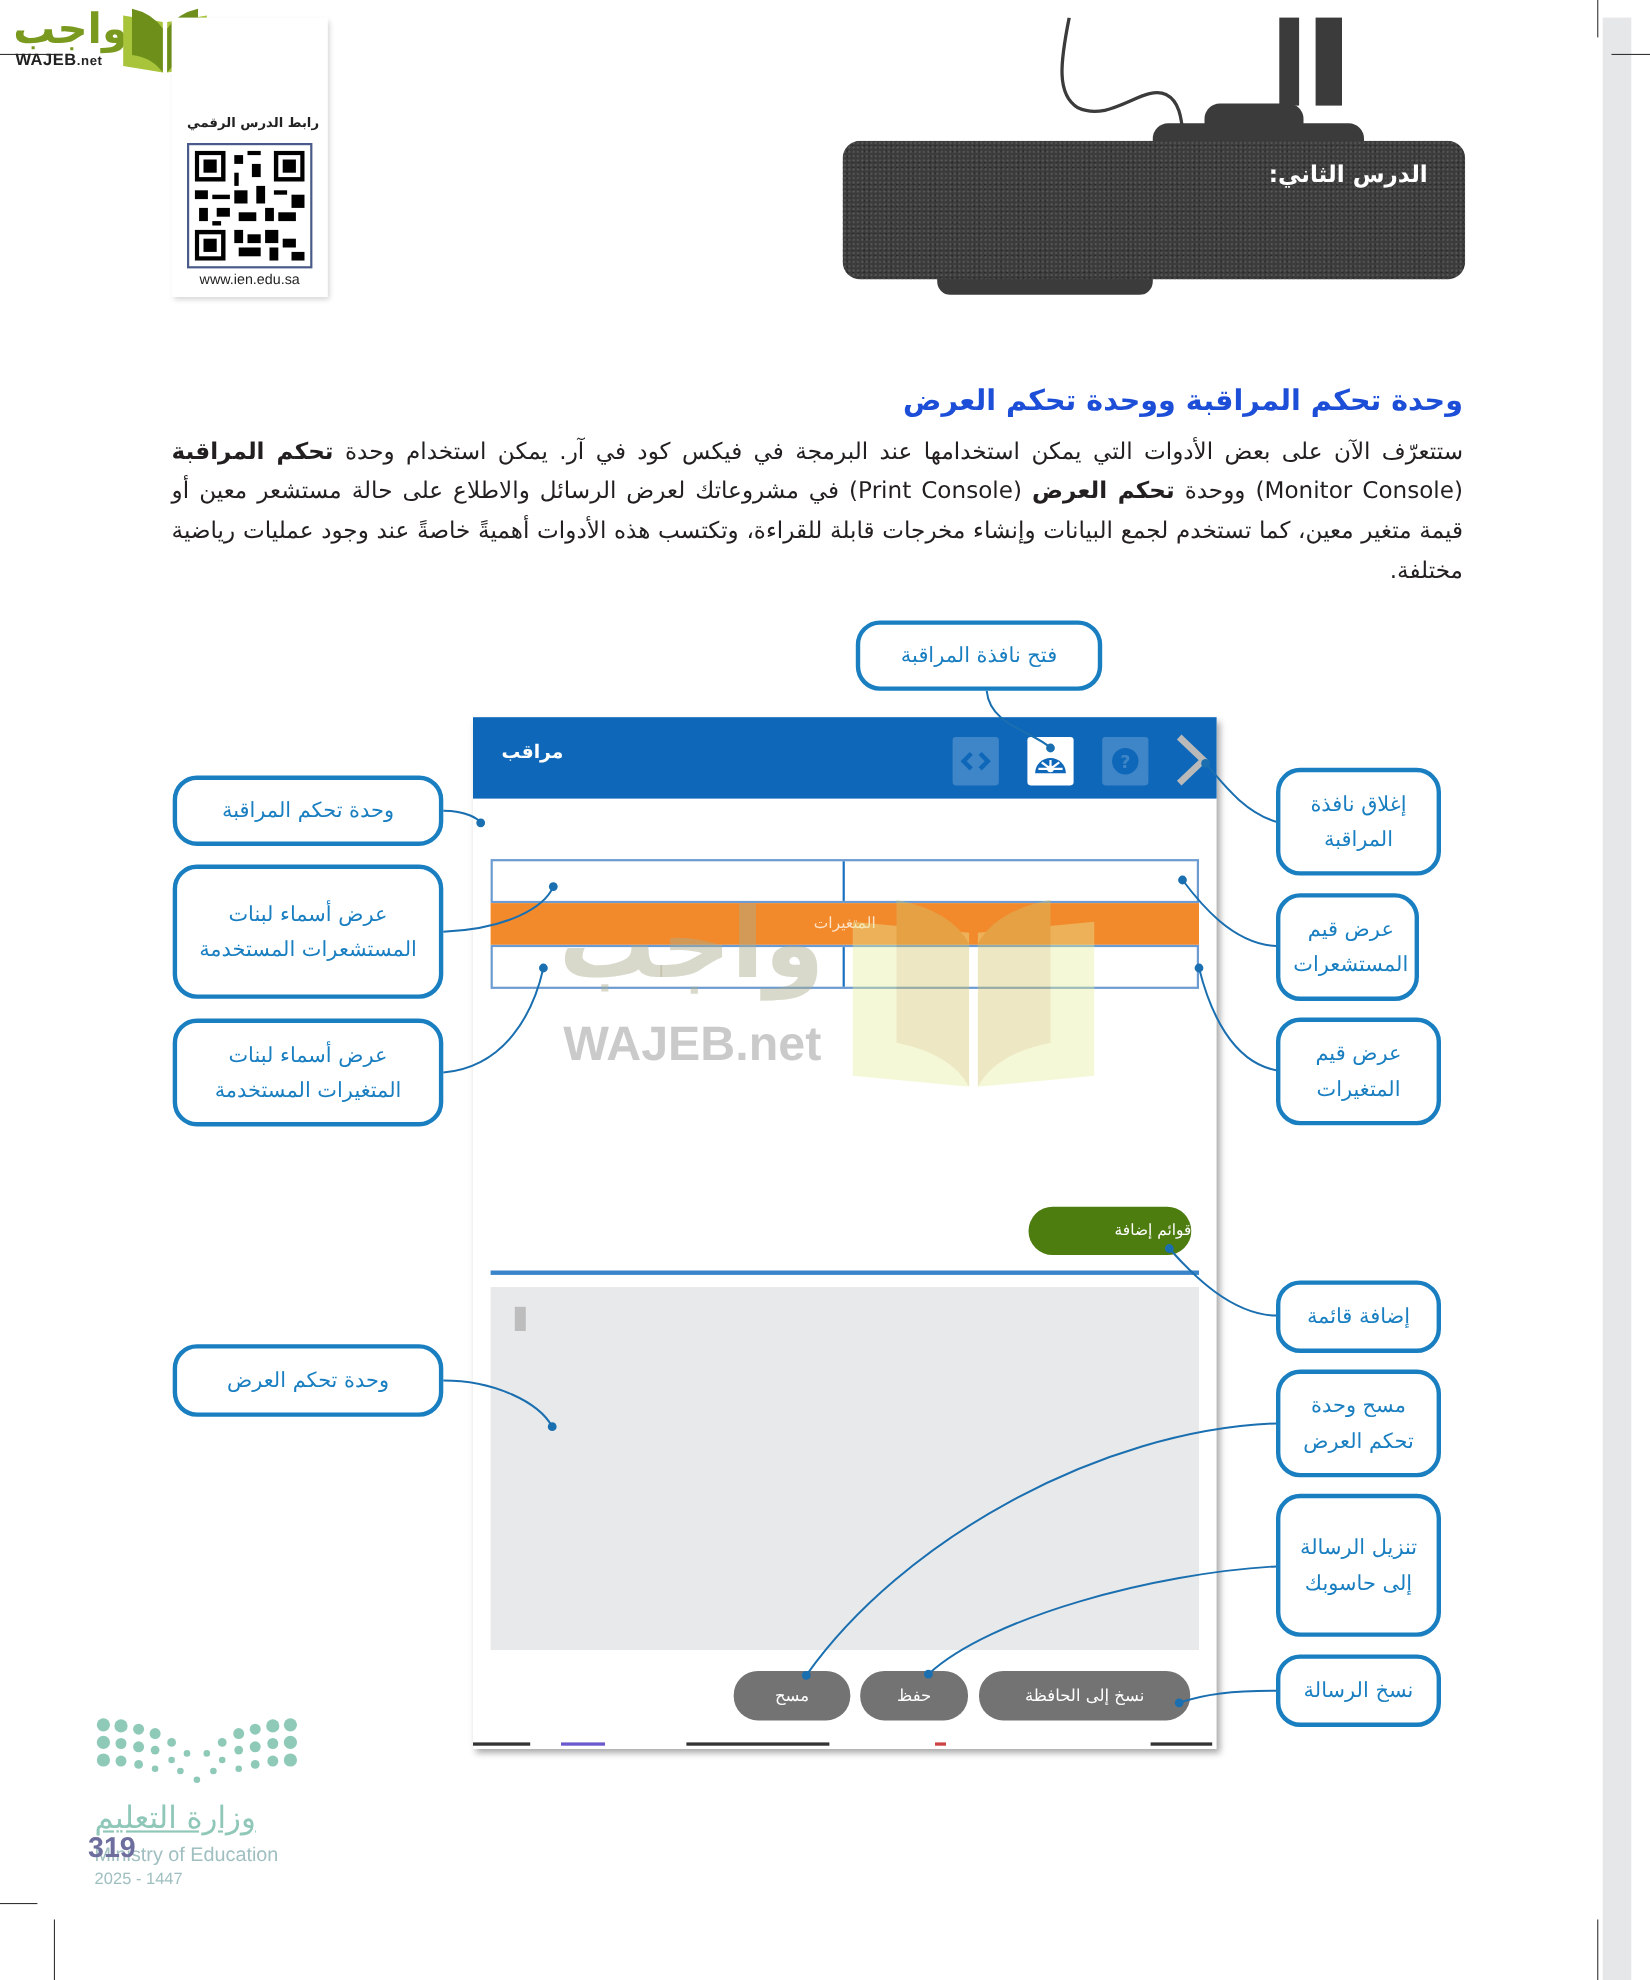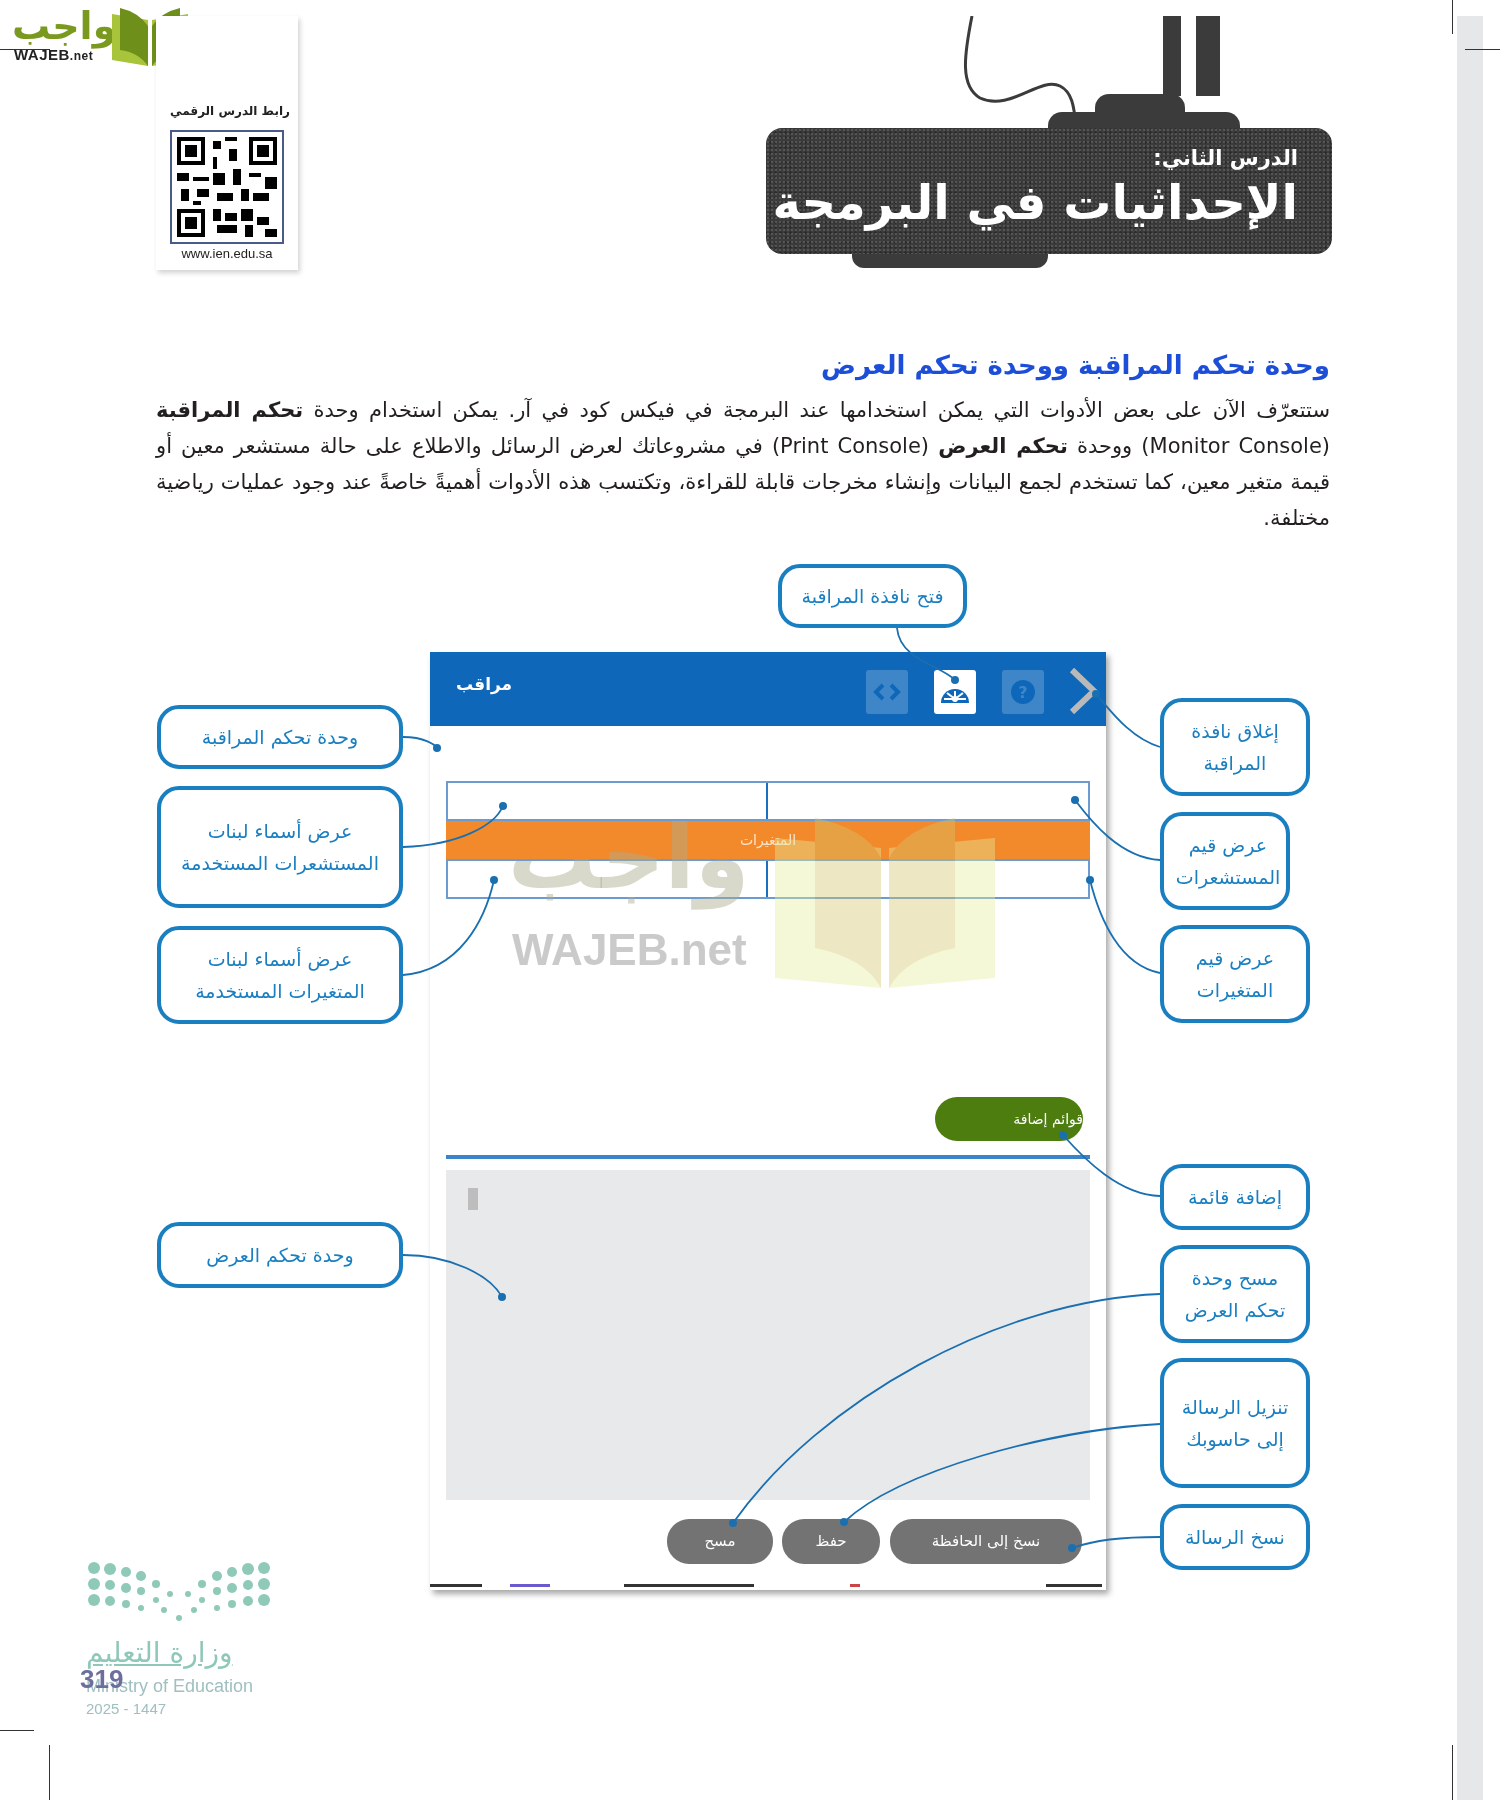--- a/index.html
+++ b/index.html
@@ -153,21 +153,20 @@
 <svg class="abs" style="left:960px; top:16px; width:160px; height:110px;" viewBox="0 0 160 110">
   <path d="M12 0 C4 40 0 70 20 82 C50 96 80 60 100 70 C112 76 114 90 116 110" fill="none" stroke="#3b3b3b" stroke-width="3"></path>
 </svg>
 <div class="plug1"></div>
 <div class="plug2"></div>
 <div class="title-tab-top2"></div>
 <div class="title-tab-top"></div>
 <div class="title-tab-bot"></div>
 <div class="title-block">
   <div class="title-small">الدرس الثاني:</div>
-  <div class="title-big">الإحداثيات في البرمجة</div>
 </div>
 
 <div class="section-heading">وحدة تحكم المراقبة ووحدة تحكم العرض</div>
 <div class="para">
   <span>ستتعرّف الآن على بعض الأدوات التي يمكن استخدامها عند البرمجة في فيكس كود في آر. يمكن استخدام وحدة </span><b>تحكم المراقبة</b><span> (Monitor Console) ووحدة </span><b>تحكم العرض</b><span> (Print Console) في مشروعاتك لعرض الرسائل والاطلاع على حالة مستشعر معين أو قيمة متغير معين، كما تستخدم لجمع البيانات وإنشاء مخرجات قابلة للقراءة، وتكتسب هذه الأدوات أهميةً خاصةً عند وجود عمليات رياضية مختلفة.</span>
 </div>
 
 <div class="panel">
   <div class="panel-header">
     <div class="panel-title">مراقب</div>
@@ -229,21 +228,21 @@
 
 <div class="wm-ar">واجب</div>
 <div class="wm-en">WAJEB.net</div>
 <svg class="wm-book" viewBox="0 0 220 170">
   <path d="M0 20 L106 30 L106 170 L0 160 Z" fill="#e6ee9c"></path>
   <path d="M220 20 L114 30 L114 170 L220 160 Z" fill="#e6ee9c"></path>
   <path d="M40 0 Q90 10 106 40 L106 170 Q90 140 40 130 Z" fill="#d4c56a"></path>
   <path d="M180 0 Q130 10 114 40 L114 170 Q130 140 180 130 Z" fill="#d4c56a"></path>
 </svg>
 
-<div class="callout" style="left:778px; top:564px; width:189px; height:64px;">فتح نافذة المراقبة</div>
+<div class="callout" style="left:778px; top:564px; width:224px; height:64px;">فتح نافذة المراقبة</div>
 <div class="callout" style="left:157px; top:705px; width:246px; height:64px;">وحدة تحكم المراقبة</div>
 <div class="callout" style="left:157px; top:786px; width:246px; height:122px;">عرض أسماء لبنات المستشعرات المستخدمة</div>
 <div class="callout" style="left:157px; top:926px; width:246px; height:98px;">عرض أسماء لبنات المتغيرات المستخدمة</div>
 <div class="callout" style="left:157px; top:1222px; width:246px; height:66px;">وحدة تحكم العرض</div>
 
 <div class="callout" style="left:1160px; top:698px; width:150px; height:98px;">إغلاق نافذة المراقبة</div>
 <div class="callout" style="left:1160px; top:812px; width:130px; height:98px;padding-left:16px;">عرض قيم المستشعرات</div>
 <div class="callout" style="left:1160px; top:925px; width:150px; height:98px;">عرض قيم المتغيرات</div>
 <div class="callout" style="left:1160px; top:1164px; width:150px; height:66px;">إضافة قائمة</div>
 <div class="callout" style="left:1160px; top:1245px; width:150px; height:98px;">مسح وحدة تحكم العرض</div>

